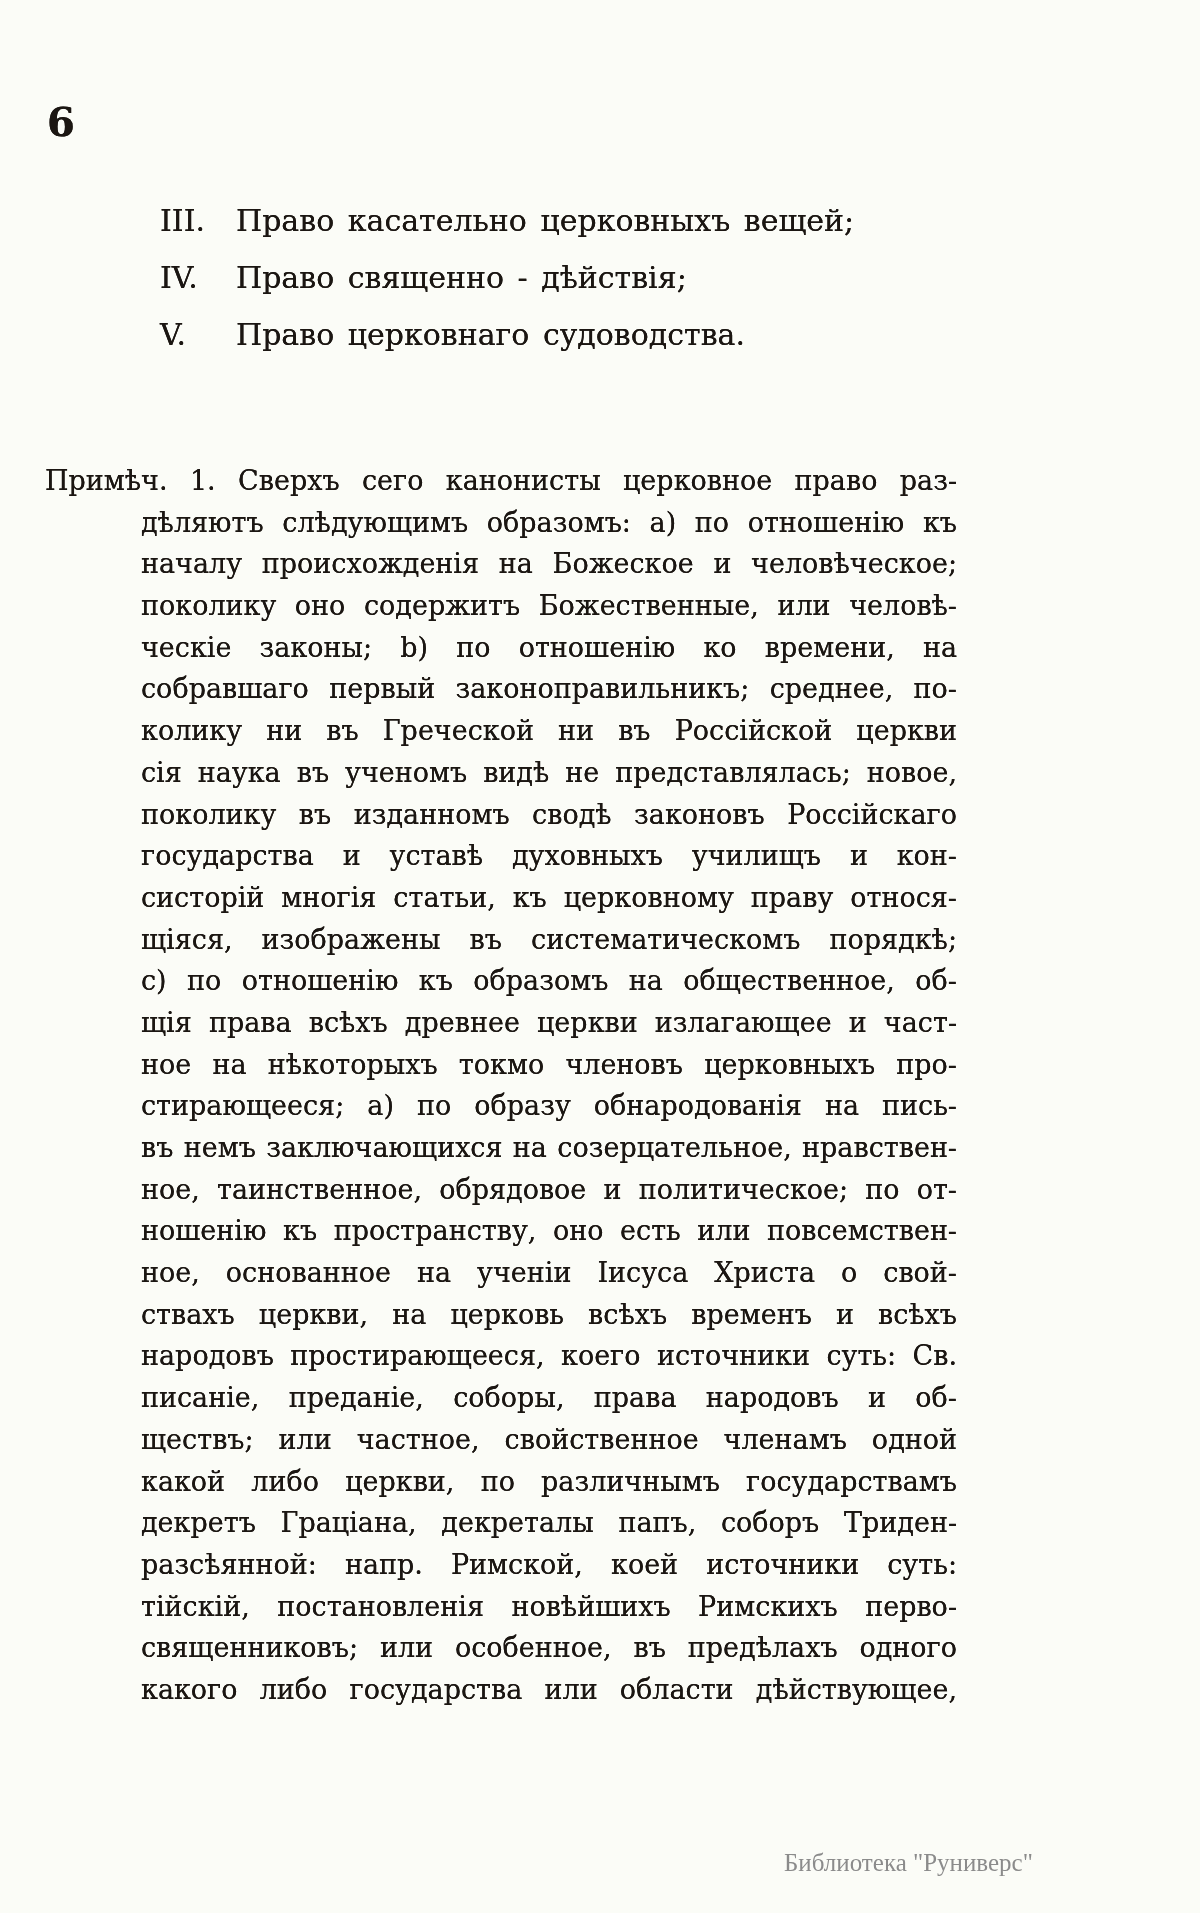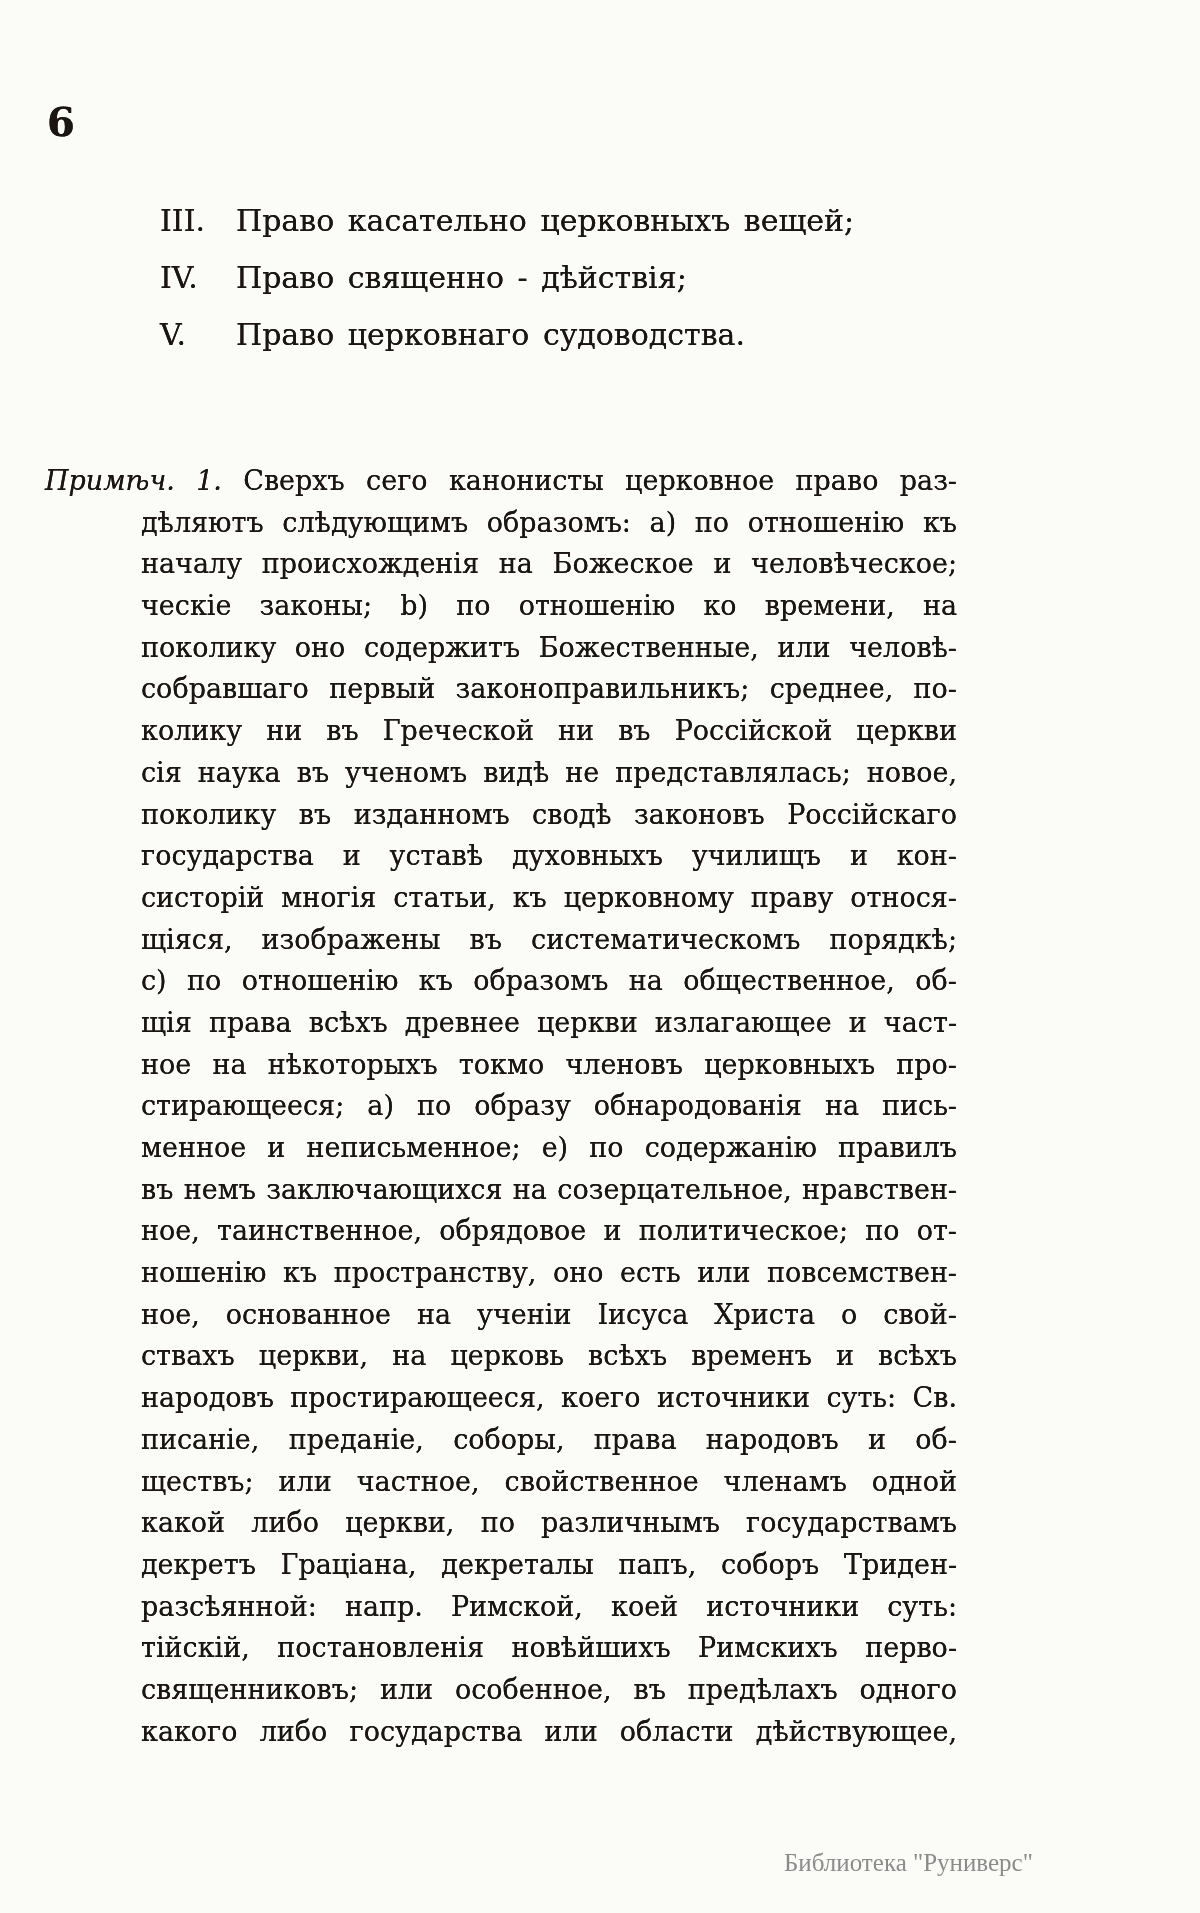--- a/index.html
+++ b/index.html
@@ -58,21 +58,20 @@
   }
   .note-line {
     text-align: justify;
     text-align-last: justify;
     height: 41.7px;
   }
   .note-first {
     margin-left: -96px;
   }
   .note-label {
-    font-style: italic;
   }
   .watermark {
     position: absolute;
     left: 784px;
     top: 1849px;
     font-size: 25px;
     color: #8b8b8b;
     font-family: "Liberation Serif", serif;
     text-shadow: none;
   }
@@ -100,34 +99,33 @@
   </div>
 
   <div class="note">
     <div class="note-line note-first">
       <span class="note-label">Примѣч. 1.</span>
       <span>Сверхъ сего канонисты церковное право раз-</span>
     </div>
     <div>
         <div class="note-line">дѣляютъ слѣдующимъ образомъ: а) по отношенію къ</div>
         <div class="note-line">началу происхожденія на Божеское и человѣческое;</div>
+        <div class="note-line">поколику оно содержитъ Божественные, или человѣ-</div>
         <div class="note-line">ческіе законы; b) по отношенію ко времени, на</div>
-        <div class="note-line">поколику оно содержитъ Божественные, или человѣ-</div>
         <div class="note-line">собравшаго первый законоправильникъ; среднее, по-</div>
         <div class="note-line">колику ни въ Греческой ни въ Россійской церкви</div>
         <div class="note-line">сія наука въ ученомъ видѣ не представлялась; новое,</div>
         <div class="note-line">поколику въ изданномъ сводѣ законовъ Россійскаго</div>
         <div class="note-line">государства и уставѣ духовныхъ училищъ и кон-</div>
         <div class="note-line">систорій многія статьи, къ церковному праву относя-</div>
         <div class="note-line">щіяся, изображены въ систематическомъ порядкѣ;</div>
         <div class="note-line">с) по отношенію къ образомъ на общественное, об-</div>
         <div class="note-line">щія права всѣхъ древнее церкви излагающее и част-</div>
         <div class="note-line">ное на нѣкоторыхъ токмо членовъ церковныхъ про-</div>
         <div class="note-line">стирающееся; а) по образу обнародованія на пись-</div>
-        <div class="note-line">менное и неписьменное; е) по содержанію правилъ</div>
         <div class="note-line">въ немъ заключающихся на созерцательное, нравствен-</div>
         <div class="note-line">ное, таинственное, обрядовое и политическое; по от-</div>
         <div class="note-line">ношенію къ пространству, оно есть или повсемствен-</div>
         <div class="note-line">ное, основанное на ученіи Іисуса Христа о свой-</div>
         <div class="note-line">ствахъ церкви, на церковь всѣхъ временъ и всѣхъ</div>
         <div class="note-line">народовъ простирающееся, коего источники суть: Св.</div>
         <div class="note-line">писаніе, преданіе, соборы, права народовъ и об-</div>
         <div class="note-line">ществъ; или частное, свойственное членамъ одной</div>
         <div class="note-line">какой либо церкви, по различнымъ государствамъ</div>
         <div class="note-line">декретъ Граціана, декреталы папъ, соборъ Триден-</div>

